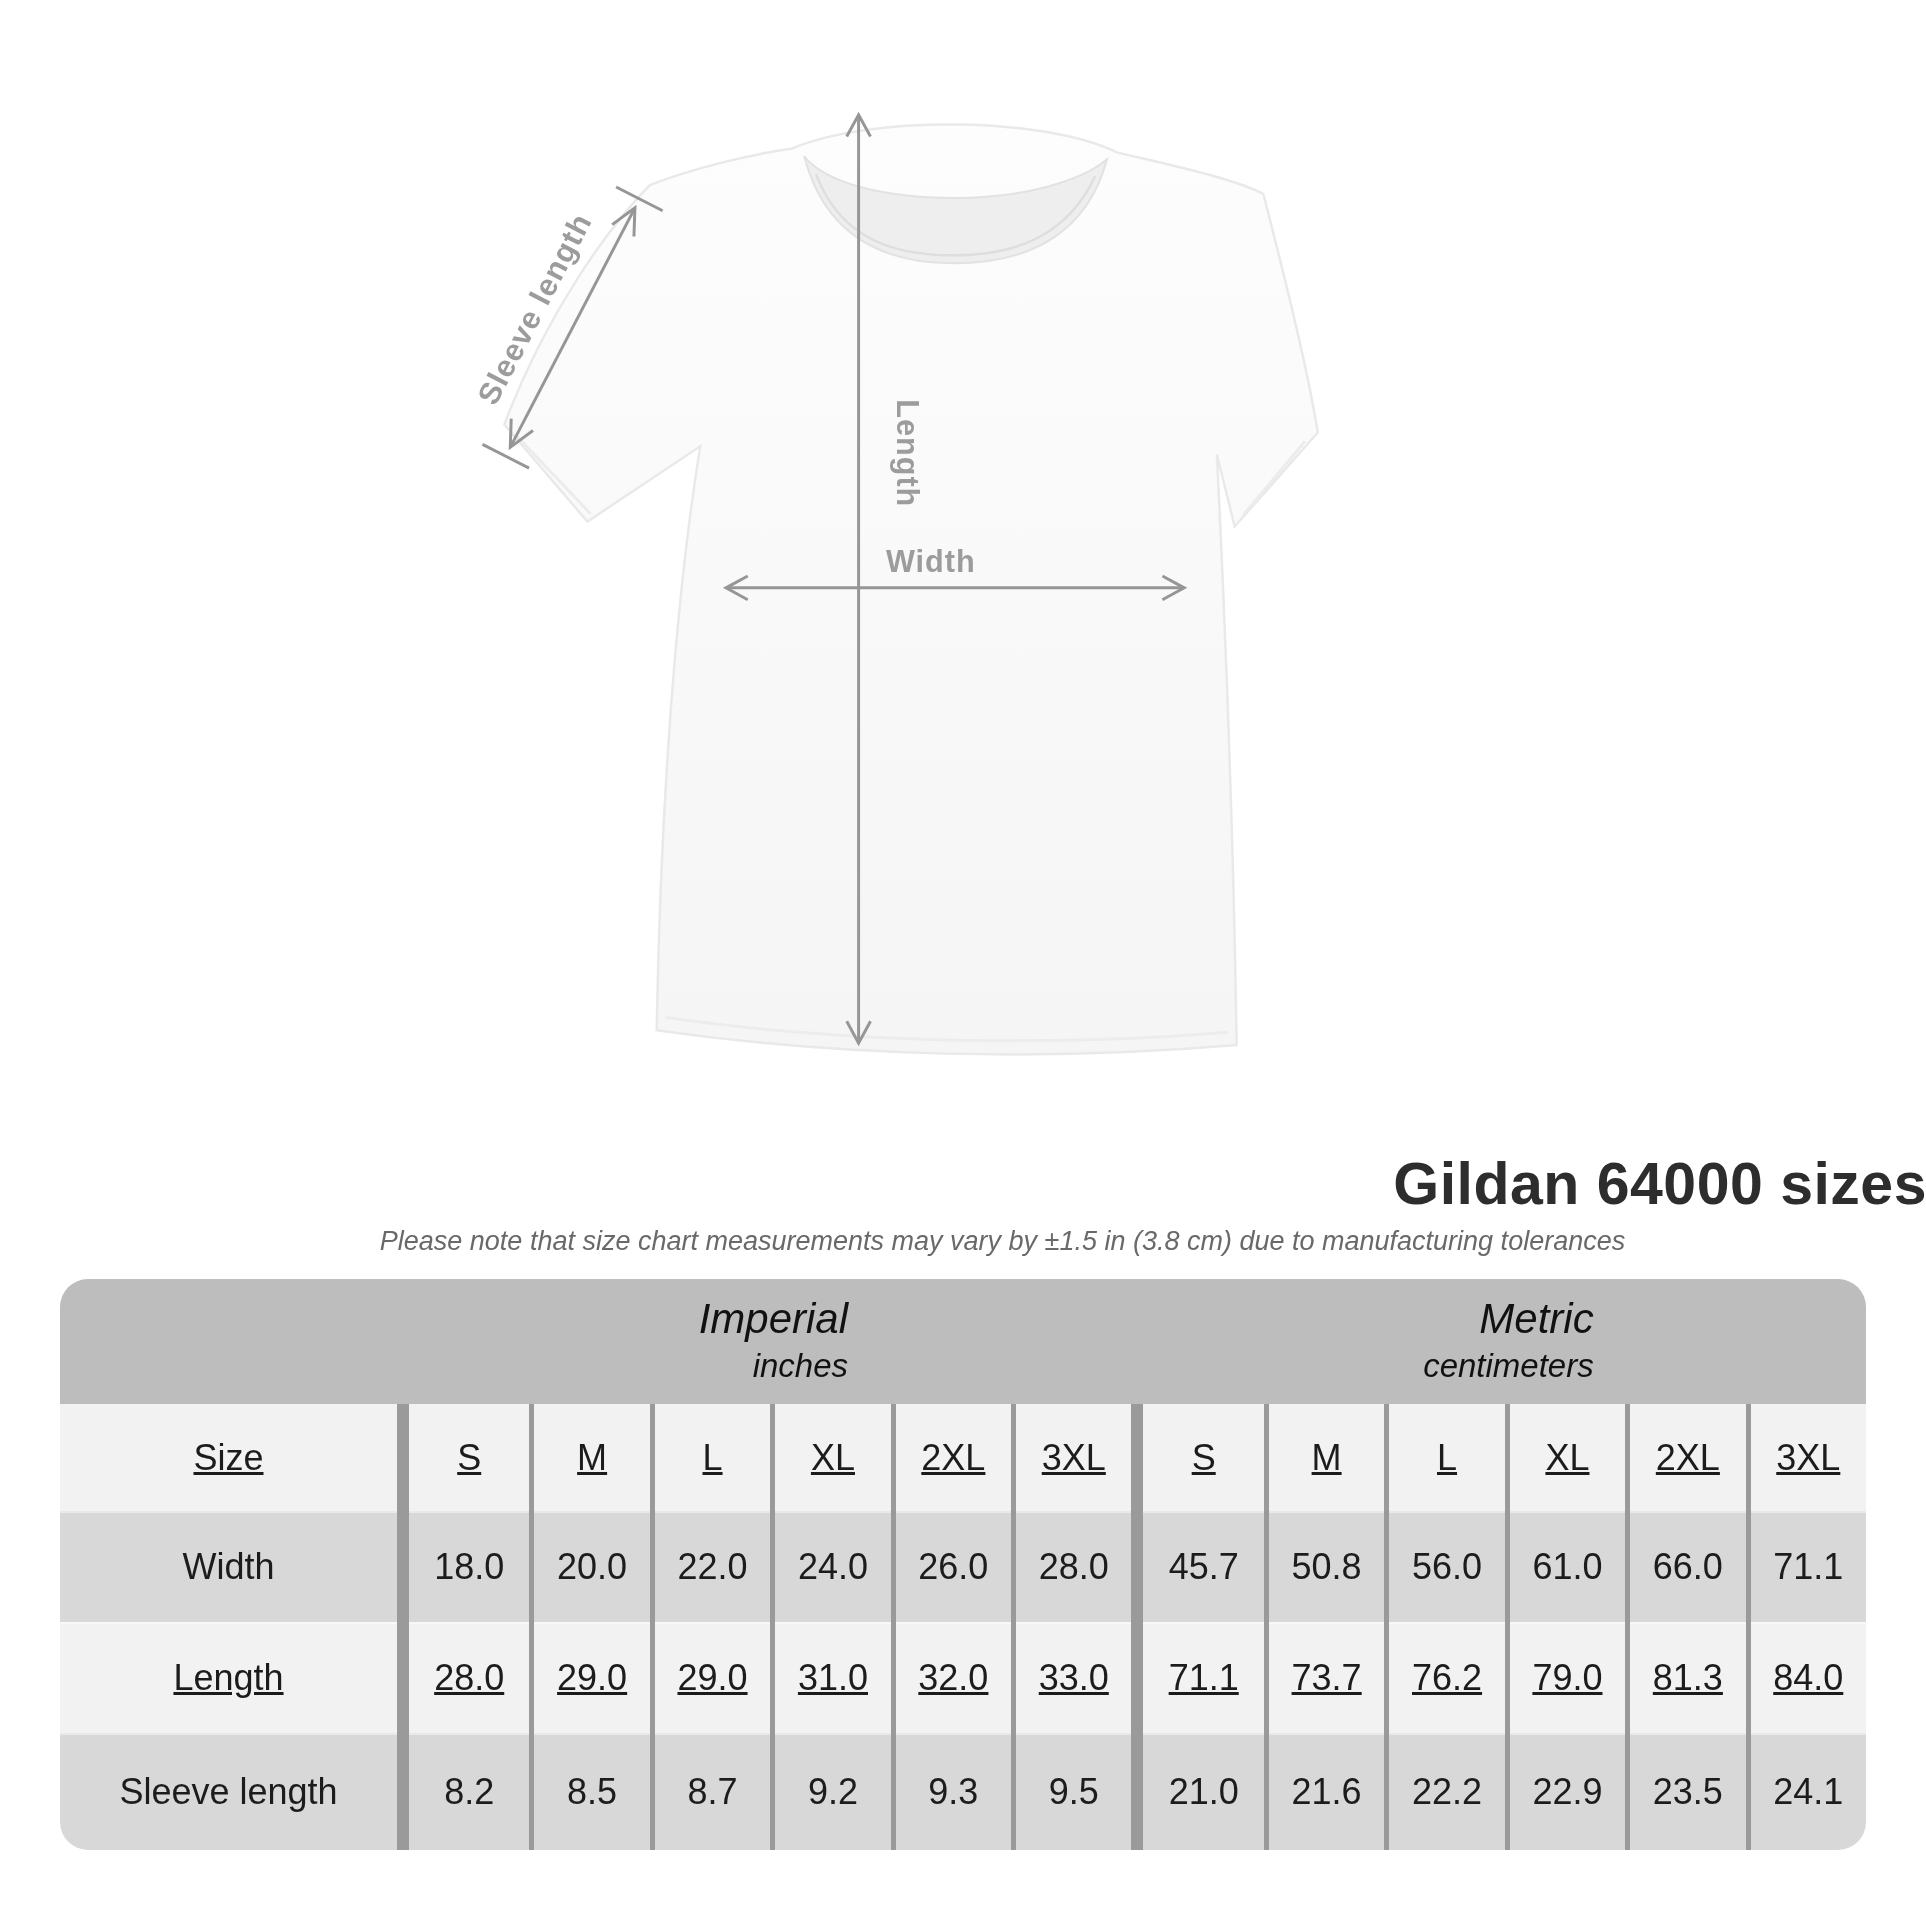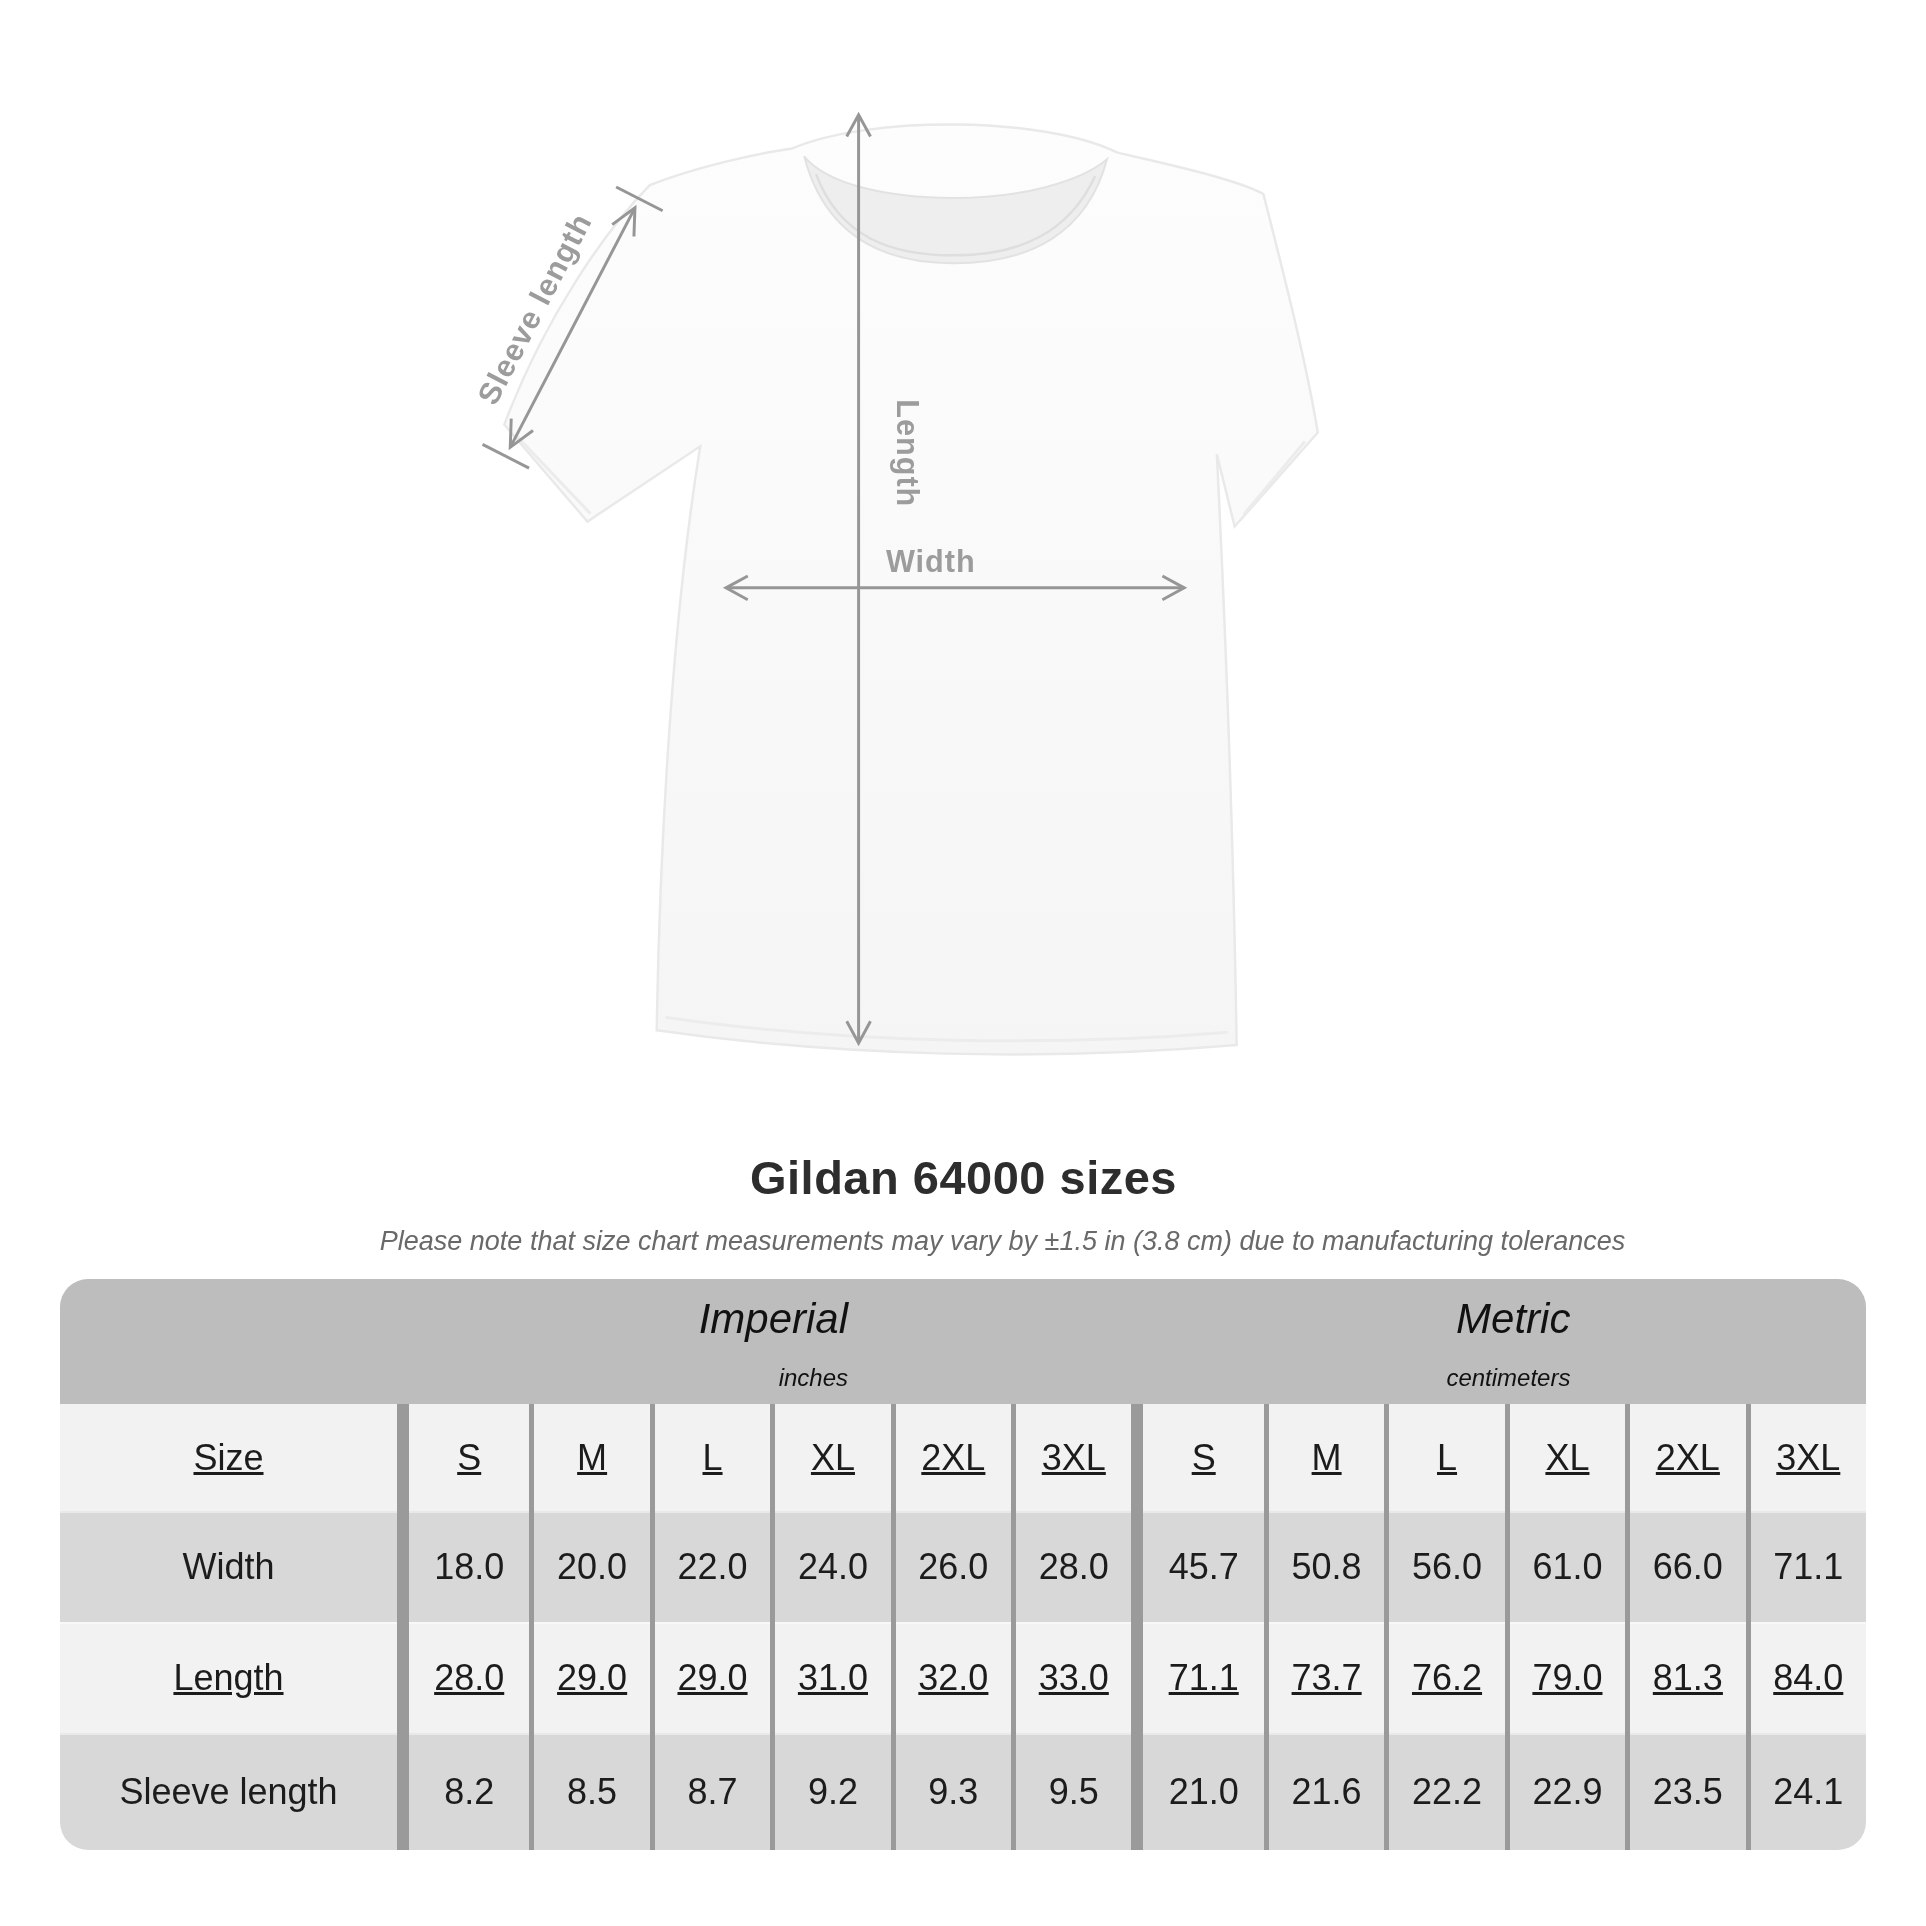--- a/index.html
+++ b/index.html
@@ -5,41 +5,41 @@
   html,body{margin:0;padding:0;background:#ffffff;}
   .page{
     position:relative;width:1927px;height:1927px;background:#ffffff;overflow:hidden;
     font-family:"Liberation Sans", sans-serif;
   }
   
   .diagram{position:absolute;left:0;top:0;width:1927px;height:1148px;}
   .dim-label{font-family:"Liberation Sans", sans-serif;font-weight:bold;font-size:31px;fill:#9c9c9c;letter-spacing:1px;}
   
   .title{
-    position:absolute;left:0;top:1150px;width:100%;text-align:center;
-    font-size:47px;font-weight:bold;color:#2d2d2d;letter-spacing:0.5px;
+    position:absolute;left:0;top:1150px;width:100%;text-align:right;
+    font-size:59px;font-weight:bold;color:#2d2d2d;letter-spacing:0.5px;
   }
   .subtitle{
     position:absolute;left:0;top:1226px;width:100%;text-align:center;
     font-size:27px;font-style:italic;color:#696969;padding-left:39px;
   }
   
   .size-table{position:absolute;left:60px;top:1279px;width:1806px;}
   .thead{
     position:relative;height:125px;background:#bdbdbd;
     border-radius:28px 28px 0 0;
   }
   .unit-group{
     position:absolute;top:14px;transform:translateX(-50%);
     text-align:right;color:#111111;font-style:italic;
   }
   .unit-group.imperial{left:39.5%;}
   .unit-group.metric{left:80.2%;}
   .unit-name{font-size:42px;line-height:51px;}
-  .unit-sub{font-size:24px;line-height:44px;margin-top:12px;}
+  .unit-sub{font-size:33px;line-height:44px;}
   .tgrid{
     display:grid;
     grid-template-columns:337px 12px repeat(6,1fr) 12px repeat(6,1fr);
     grid-template-rows:107px 111px 111px 117px;
   }
   .c{
     display:flex;align-items:center;justify-content:center;
     font-size:36px;color:#1c1c1c;
   }
   .light{background:#f2f2f2;text-decoration:underline;}

